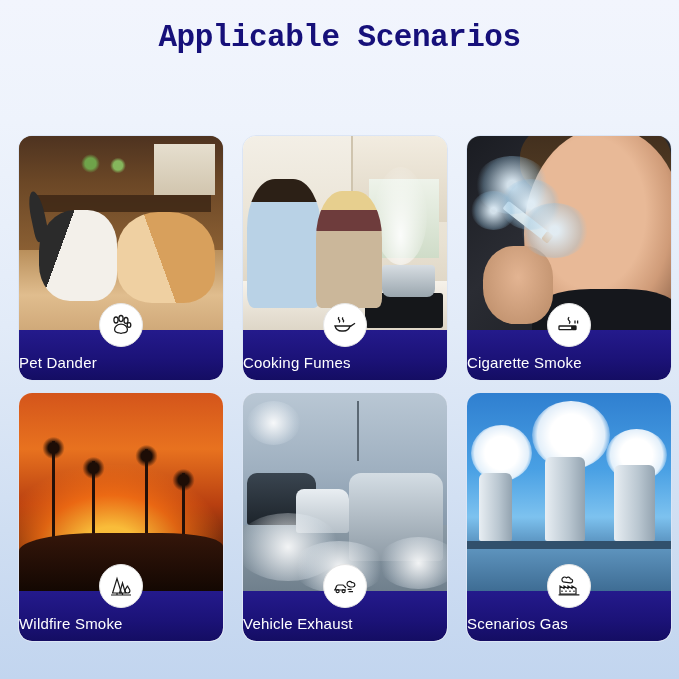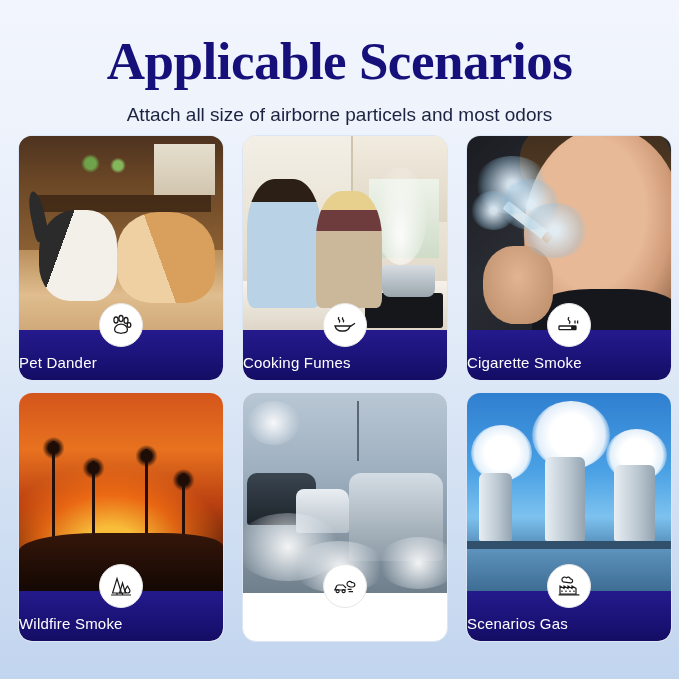--- a/index.html
+++ b/index.html
@@ -5,23 +5,23 @@
   html,body{margin:0;padding:0;}
   body{
     width:679px;height:679px;overflow:hidden;
     font-family:"Liberation Sans","DejaVu Sans",sans-serif;
     background:linear-gradient(180deg,#f2f5fd 0%,#eef3fc 18%,#e2ebf8 48%,#cfdef2 78%,#c2d5ef 100%);
   }
   .page{position:relative;width:679px;height:679px;box-sizing:border-box;}
 
   .header{text-align:center;padding-top:22px;}
   .title{
-    font-size:53px;font-weight:bold;color:#16107a;
-    letter-spacing:-0.5px;line-height:1.05;margin:12px;
-    font-family:Liberation Serif, serif;
+    font-size:31px;font-weight:bold;color:#16107a;
+    letter-spacing:-0.5px;line-height:1.05;margin:0;
+    font-family:Liberation Mono, monospace;
   }
   .subtitle{
     font-size:19px;color:#1c2340;margin:14px 0 0 0;font-weight:400;
   }
 
   .grid{
     position:absolute;left:18px;top:135px;
     width:644px;
     display:grid;grid-template-columns:repeat(3,206px);
     column-gap:18px;row-gap:11px;
@@ -145,21 +145,20 @@
   .s-ind .c2{left:32%;top:4%;width:38%;height:34%;}
   .s-ind .c3{right:2%;top:18%;width:30%;height:26%;}
 </style>
 </head>
 <body>
 
 <div class="page">
 
   <div class="header">
     <h1 class="title">Applicable Scenarios</h1>
-    <p class="subtitle">Attach all size of airborne particels and most odors</p>
   </div>
 
   <div class="grid">
 
     <div class="card">
       <div class="photo">
         <div class="scene s-pets">
           <div class="wall"></div>
             <div class="win"></div>
             <div class="shelf"></div>
@@ -282,20 +281,23 @@
       <div class="badge">
         <svg width="26" height="26" viewBox="0 0 26 26" fill="none" stroke="#1b1b1b" stroke-width="1.2">
           <path d="M2 17h12M3 17l1.4-3.4A2 2 0 0 1 6.2 12h4.3a2 2 0 0 1 1.6.8L14 15"></path>
           <circle cx="5.6" cy="18.2" r="1.5"></circle>
             <circle cx="11.6" cy="18.2" r="1.5"></circle>
           <path d="M17.6 13.6a2.6 2.6 0 1 1 2.2-4 2.3 2.3 0 0 1 3 2.2 2.2 2.2 0 0 1-2.2 2.2h-2.6z"></path>
           <path d="M15.6 16.4h4"></path>
             <path d="M16.6 18.6h4.4"></path>
         </svg>
       </div>
+      <div class="bar">
+        <span class="lbl">Vehicle Exhaust</span>
+      </div>
     </div>
 
     <div class="card tall">
       <div class="photo">
         <div class="scene s-ind">
           <div class="cloud c1"></div>
             <div class="cloud c2"></div>
             <div class="cloud c3"></div>
           <div class="tw w1"></div>
             <div class="tw w2"></div>

